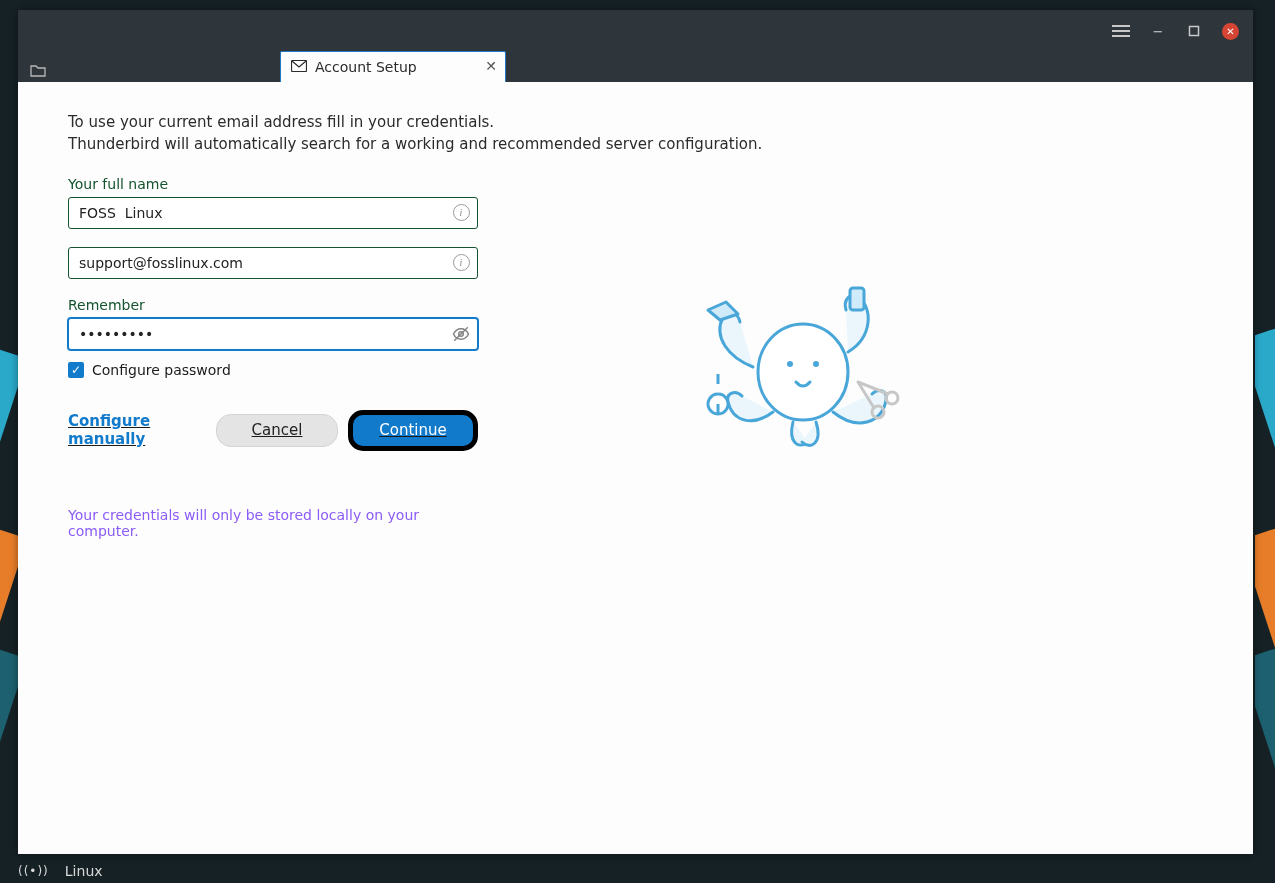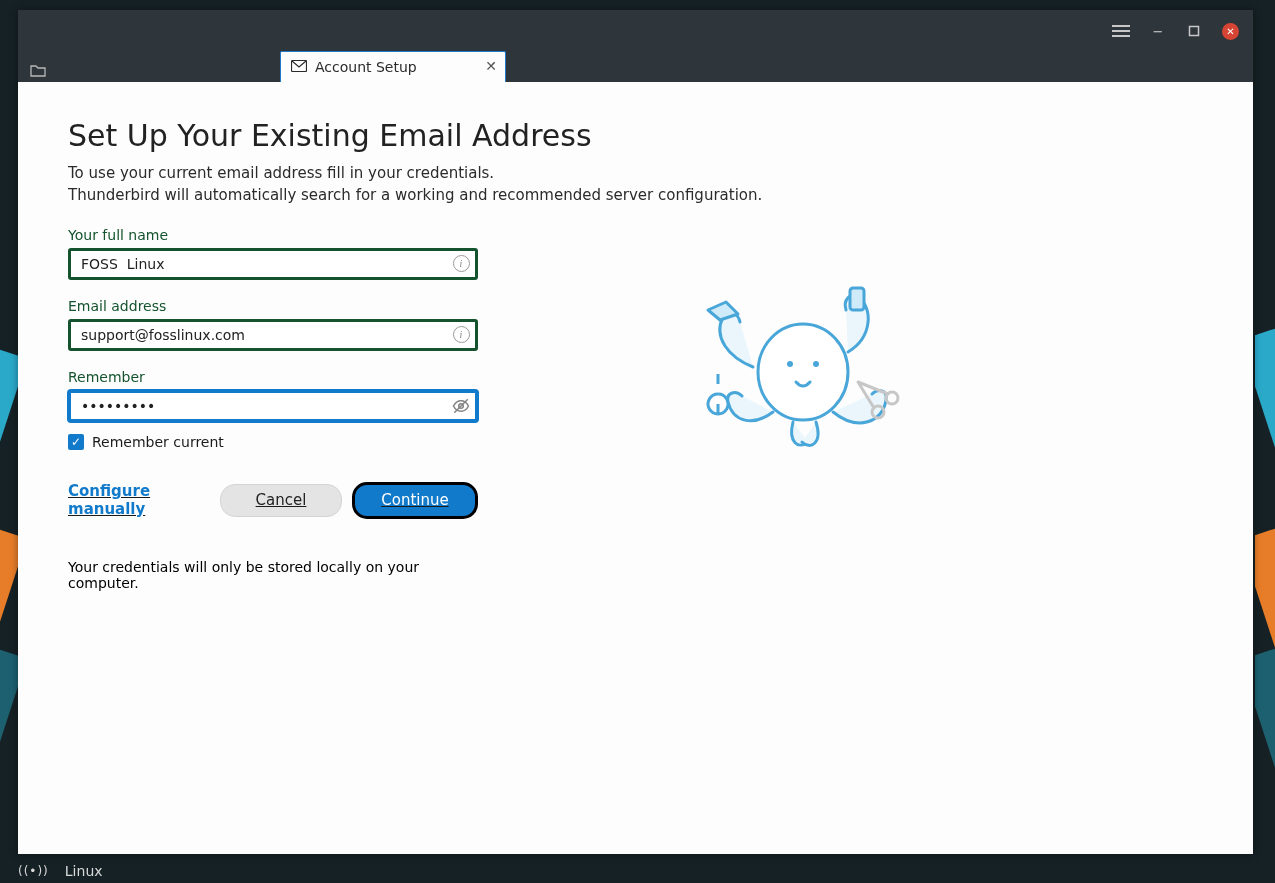--- a/index.html
+++ b/index.html
@@ -152,21 +152,21 @@
     margin-bottom: 5px;
   }
   .field-wrap {
     position: relative;
     margin-bottom: 18px;
   }
   .field-wrap input {
     width: 100%;
     height: 32px;
     box-sizing: border-box;
-    border: 3px solid #14532d;
+    border: 1px solid #14532d;
     border-radius: 3px;
     padding: 0 34px 0 10px;
     font-size: 14px;
     font-family: inherit;
     color: #222;
     background: #fff;
   }
   .field-wrap.focused input {
     border-color: #127acb;
     box-shadow: 0 0 0 1px #127acb;
@@ -231,27 +231,27 @@
     min-width: 80px;
   }
   .btn-secondary {
     background: #e4e4e4;
     border: 1px solid #d4d4d4;
     color: #222;
   }
   .btn-primary {
     background: #127acb;
     color: #fff;
-    border: 3px solid #000000;
+    border: 5px solid #000000;
   }
 
   .footnote {
-    margin-top: 40px;
-    font-size: 14px;
-    color: #000000;
+    margin-top: 56px;
+    font-size: 14px;
+    color: #8b5cf6;
   }
 
   
   .illustration {
     position: absolute;
     left: 680px;
     top: 200px;
     width: 210px;
     height: 170px;
   }
@@ -316,37 +316,35 @@
             <path d="M1 1 L8 7 L15 1" stroke-width="1.2"></path>
           </svg>
       </span>
       <span>Account Setup</span>
       <span class="close-x">✕</span>
     </div>
   </div>
 
   <div class="content">
 
-    <h1>Set Up Your Existing Email Address</h1>
     <div class="subtitle">
       <span>To use your current email address fill in your credentials.</span><br>
       <span>Thunderbird will automatically search for a working and recommended server configuration.</span>
     </div>
 
     <div class="form">
 
       <div class="field-label">Your full name</div>
       <div class="field-wrap">
         <input type="text" value="FOSS  Linux" style="">
         <span class="inlay-icon">
             <span class="info-circle">i</span>
           </span>
       </div>
 
-      <div class="field-label">Email address</div>
       <div class="field-wrap">
         <input type="text" value="support@fosslinux.com" style="">
         <span class="inlay-icon">
             <span class="info-circle">i</span>
           </span>
       </div>
 
       <div class="field-label">Remember</div>
       <div class="field-wrap focused">
         <input type="text" value="•••••••••" style="">
@@ -354,21 +352,21 @@
           <svg width="18" height="18" viewBox="0 0 24 24" fill="none" stroke="#828282" stroke-width="2">
             <path d="M2 12s3.5-7 10-7 10 7 10 7-3.5 7-10 7S2 12 2 12z"></path>
             <circle cx="12" cy="12" r="3"></circle>
             <line x1="3" y1="21" x2="21" y2="3"></line>
           </svg>
         </span>
       </div>
 
       <div class="remember">
         <span class="checkbox">✓</span>
-        <span>Remember current</span>
+        <span>Configure password</span>
       </div>
 
       <div class="actions">
         <span class="link-btn">Configure manually</span>
         <span class="btn btn-secondary">Cancel</span>
         <span class="btn btn-primary">Continue</span>
       </div>
 
       <div class="footnote">Your credentials will only be stored locally on your computer.</div>
     </div>

